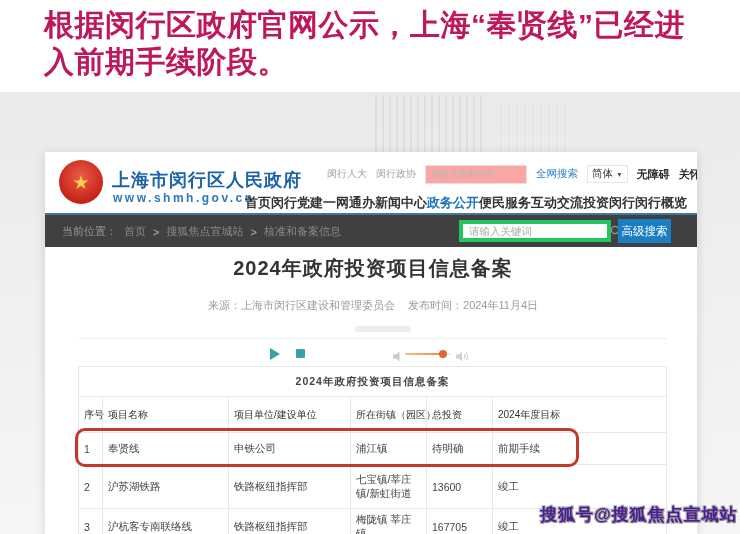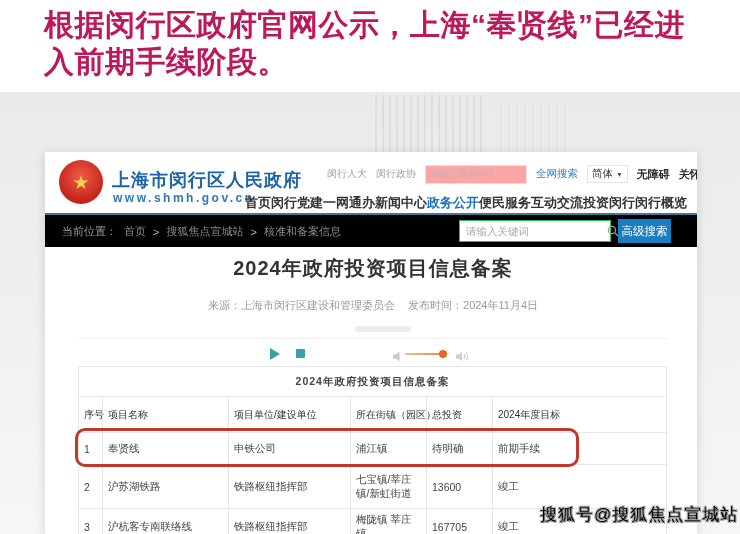--- a/index.html
+++ b/index.html
@@ -39,27 +39,27 @@
   .caret { font-size:7px; color:#555; }
   .strong-lnk { color:#2b2b2b; font-size:11px; font-weight:bold; cursor:pointer; white-space:nowrap; }
 
   .nav { position:absolute; left:200px; right:28px; top:42px; height:18px;
     display:flex; justify-content:space-between; align-items:center; }
   .nav span { font-size:13px; font-weight:bold; color:#333; cursor:pointer; white-space:nowrap; }
   .nav span.active { color:#1e73be; }
   .navline { position:absolute; left:0; top:61px; width:100%; height:2px; background:#40789a; }
 
   
-  .crumbbar { position:absolute; left:0; top:63px; width:100%; height:32px; background:#000000; }
+  .crumbbar { position:absolute; left:0; top:63px; width:100%; height:32px; background:#404040; }
   .crumbs { position:absolute; left:17px; top:9px; font-size:11px; color:#999;
     display:flex; gap:7px; align-items:center; }
   .crumbs .crumb { color:#8a8a8a; cursor:pointer; }
   .crumbs .sep { color:#b5b5b5; }
   .kwwrap { position:absolute; left:414px; top:5px; width:152px; height:22px;
-    border:1px solid #22c55e; background:#fff; display:flex; align-items:center; }
+    border:4px solid #22c55e; background:#fff; display:flex; align-items:center; }
   .kwinput { flex:1; border:0; outline:none; font-size:10.5px; padding:0 6px; color:#666; background:transparent; }
   .kwinput::placeholder { color:#aaa; }
   .mag { width:18px; height:18px; display:flex; align-items:center; justify-content:center; cursor:pointer; }
   .advbtn { position:absolute; left:573px; top:4px; width:53px; height:24px; background:#1b7ec2;
     color:#fff; font-size:11.5px; border:0; cursor:pointer; }
 
   
   .arttitle { position:absolute; left:33px; top:103px; width:590px; text-align:center;
     font-size:20px; font-weight:bold; color:#333; letter-spacing:1px; }
   .artsource { position:absolute; left:33px; top:146px; width:590px; text-align:center;
@@ -86,22 +86,22 @@
     padding:4px 5px; vertical-align:middle; word-break:break-all; background:#fff; }
   td.ttl { text-align:center; font-weight:bold; font-size:12.5px; color:#333; height:30px; letter-spacing:1px; }
   tr.hdr td { height:36px; color:#333; font-size:10px; white-space:nowrap; overflow:visible; }
   tr.r1 td { height:32px; }
   tr.r2 td { height:44px; }
   tr.r3 td { height:30px; }
 
   .redbox { position:absolute; left:30px; top:276px; width:504px; height:39px;
     border:3px solid #c0392b; border-radius:10px; pointer-events:none; }
 
-  .watermark { position:absolute; left:540px; top:503px; font-size:17px; font-weight:normal;
-    letter-spacing:1px; color:#000000; white-space:nowrap;
+  .watermark { position:absolute; left:540px; top:503px; font-size:17px; font-weight:bold;
+    letter-spacing:1px; color:#4c1d95; white-space:nowrap;
     text-shadow:1px 1px 0 #8a8a8a, -1px -1px 0 #c6c6c6, 1px -1px 0 #adadad, -1px 1px 0 #adadad; }
 </style>
 </head>
 <body>
 
 <div class="page">
 
   <div class="headline">根据闵行区政府官网公示，上海“奉贤线”已经进入前期手续阶段。</div>
 
   <div class="backdrop"></div>

